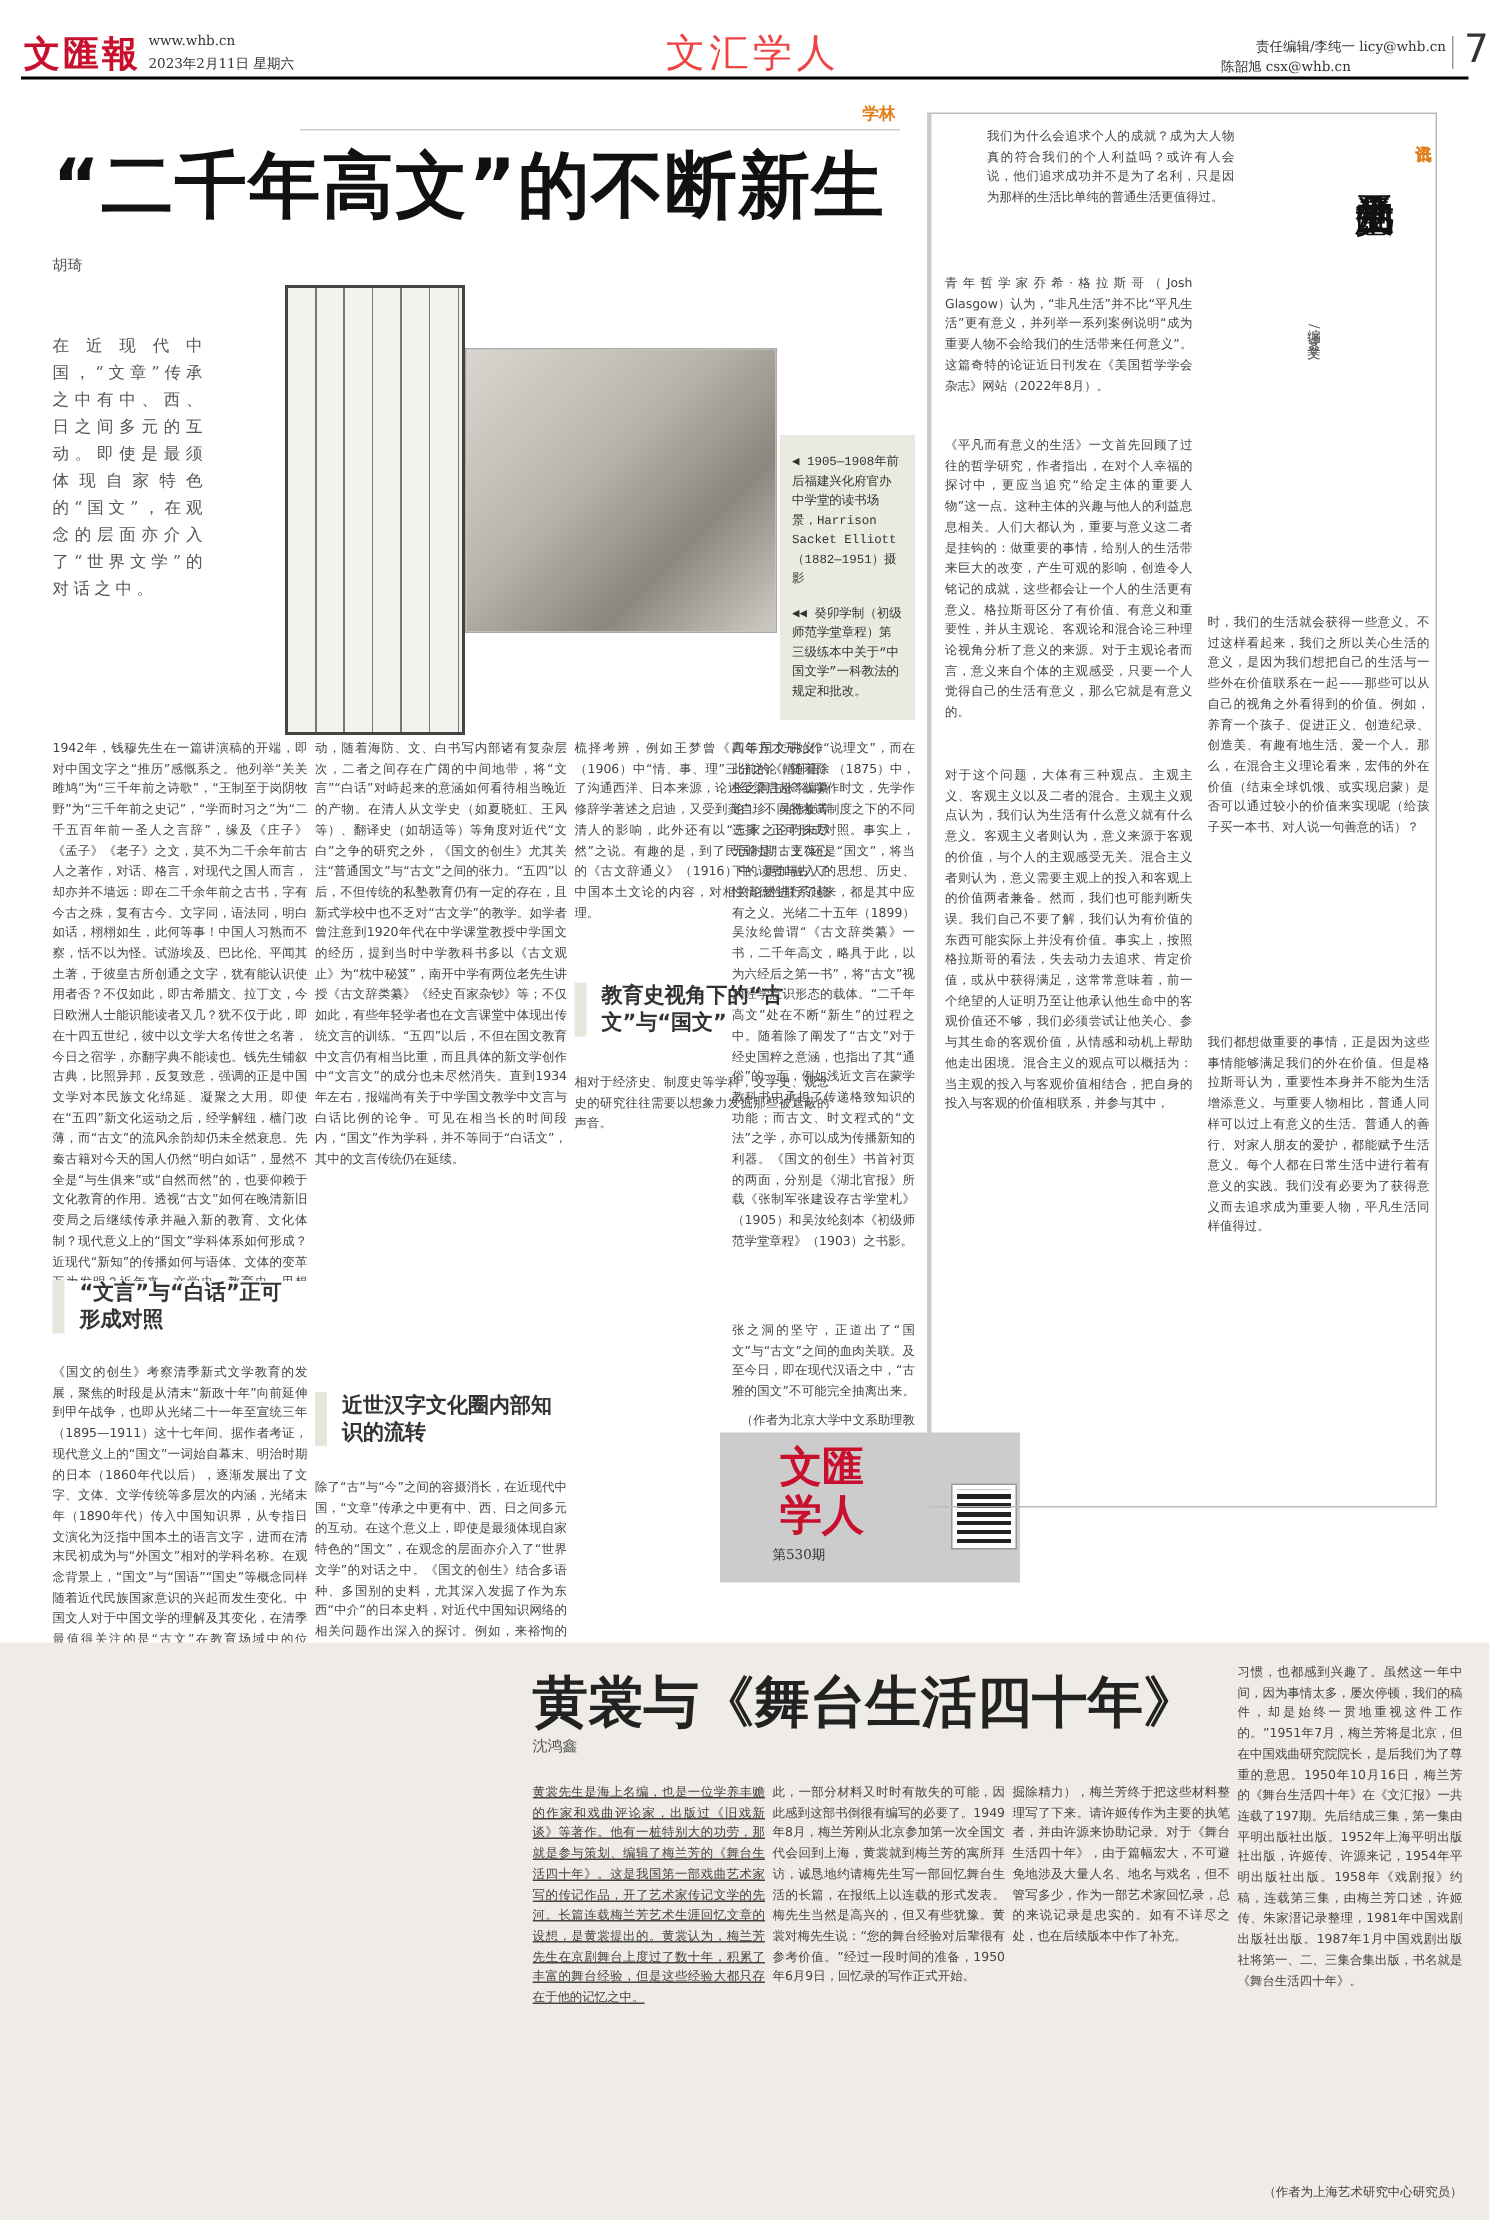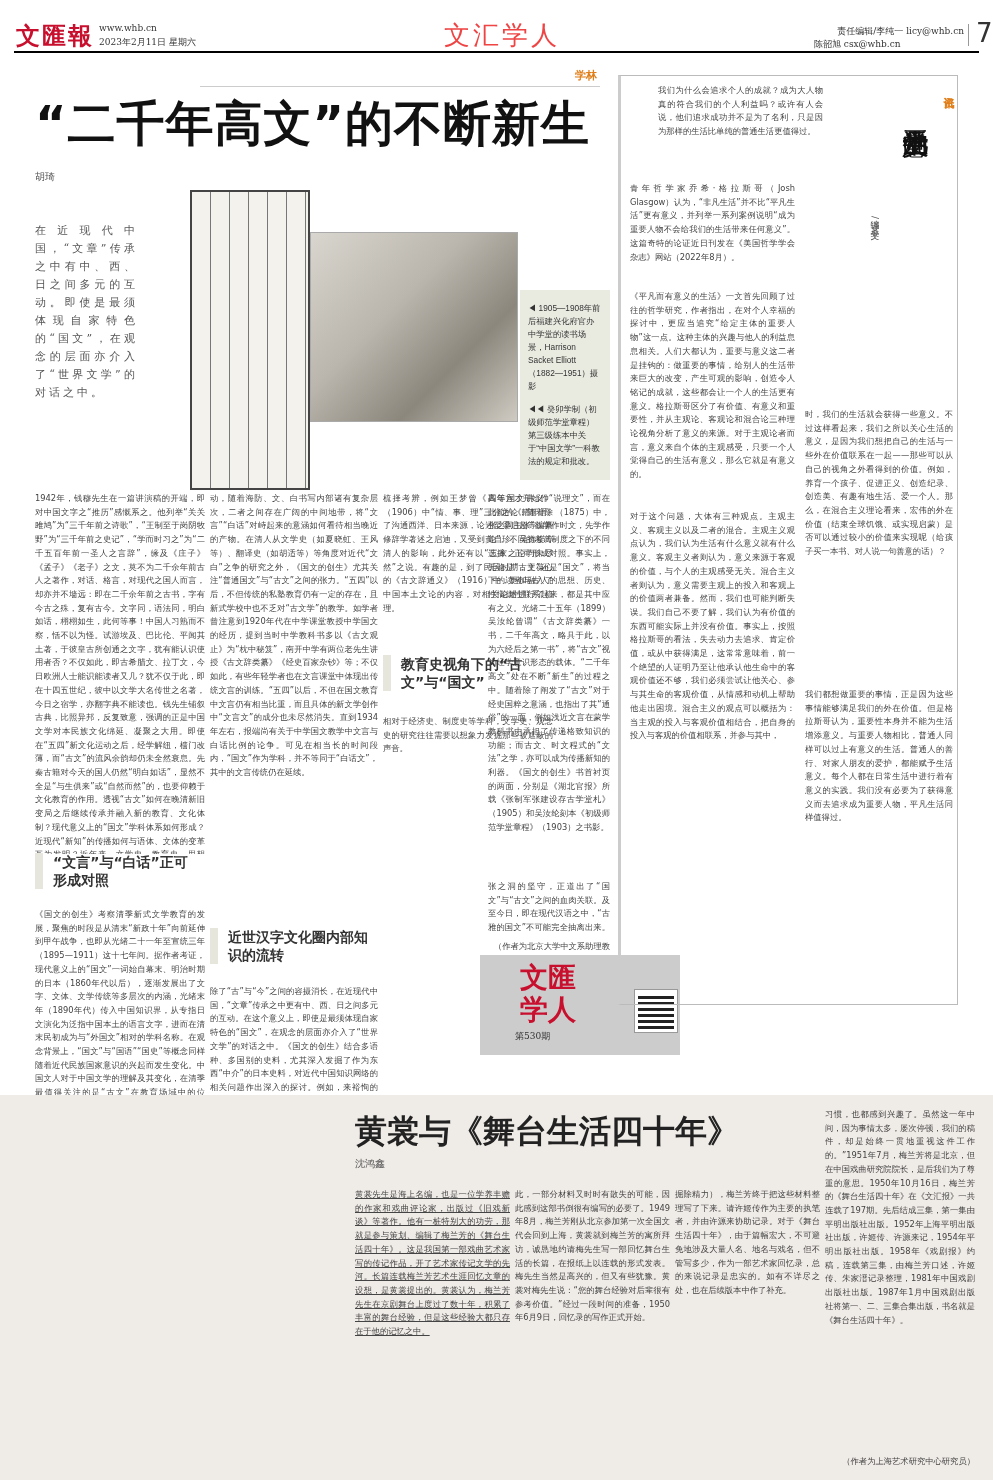--- a/index.html
+++ b/index.html
@@ -15,32 +15,32 @@
 .mh-sep{left:954px;top:4px;width:1px;height:22px;background:#999}
 .mh-page{left:962px;top:-2px;font-size:26px;color:#333;font-family:"DejaVu Sans",sans-serif}
 .headline{left:35px;top:92px;font-size:48px;font-weight:bold;font-family:"DejaVu Sans",sans-serif;color:#111;letter-spacing:1px}
 .section-tag{font-size:11px;color:#e07f1a;font-family:"DejaVu Sans",sans-serif;font-weight:bold}
 .rule{height:1px;background:#ccc}
 .byline{left:35px;top:170px;font-size:10px;color:#555}
 .body-text{font-size:8.3px;line-height:13.7px;color:#444;text-align:justify;overflow:hidden;font-family:"DejaVu Sans",sans-serif}
 .lead{left:35px;top:222px;width:103px;font-size:11px;line-height:18px;letter-spacing:3px;color:#555;text-align:justify}
 .photo{background:linear-gradient(135deg,#d9d6cf,#bab6ad 40%,#8c877d 70%,#cfcbc2);border:1px solid #aaa}
 .photo-doc{background:repeating-linear-gradient(90deg,#f4f2ec 0 18px,#777 18px 19px),#f4f2ec;border:2px solid #444}
-.caption-box{background:#e9ebe1;font-size:8.3px;line-height:13px;color:#333;padding:6px 8px;font-family:Liberation Sans, sans-serif}
+.caption-box{background:#e9ebe1;font-size:8.3px;line-height:13px;color:#333;padding:6px 8px;font-family:Liberation Mono, monospace}
 .subhead{font-size:14px;font-weight:bold;color:#333;line-height:18px;font-family:"DejaVu Sans",sans-serif;padding-left:10px;border-left:8px solid #e6e6dd}
 .sidebar-box{left:618px;top:75px;width:340px;height:930px;border:1px solid #bbb;border-left:3px solid #ccc}
 .vert-title{left:904px;top:110px;width:30px;font-size:26px;line-height:36px;color:#111;writing-mode:vertical-rl;font-family:"DejaVu Serif",serif}
 .vert-author{left:868px;top:212px;font-size:9px;color:#555;writing-mode:vertical-rl;letter-spacing:2px}
 .vert-tag{left:940px;top:88px;font-size:11px;color:#e07f1a;writing-mode:vertical-rl;font-weight:bold}
 .promo{left:480px;top:955px;width:200px;height:100px;background:#ccc}
 .promo-logo{left:498px;top:962px;font-size:28px;color:#c8102e;font-weight:bold;line-height:32px;font-family:"DejaVu Serif",serif}
 .promo-issue{left:515px;top:1030px;font-size:9px;color:#333}
 .qr{left:635px;top:990px;width:42px;height:42px;background:repeating-linear-gradient(0deg,#222 0 3px,#fff 3px 6px),#fff;border:3px solid #fff;outline:1px solid #999}
 .bottom-band{left:0;top:1095px;width:993px;height:385px;background:#efebe7}
-.bottom-headline{left:355px;top:1110px;font-size:32px;font-weight:bold;color:#222;font-family:"DejaVu Serif",serif}
+.bottom-headline{left:355px;top:1110px;font-size:37px;font-weight:bold;color:#222;font-family:"DejaVu Serif",serif}
 .bottom-byline{left:355px;top:1157px;font-size:10px;color:#555}
 </style>
 </head>
 <body>
 
 <div class="abs masthead">
   <div class="abs logo">文匯報</div>
   <div class="abs mh-url">www.whb.cn</div>
   <div class="abs mh-date">2023年2月11日 星期六</div>
   <div class="abs mh-title">文汇学人</div>

